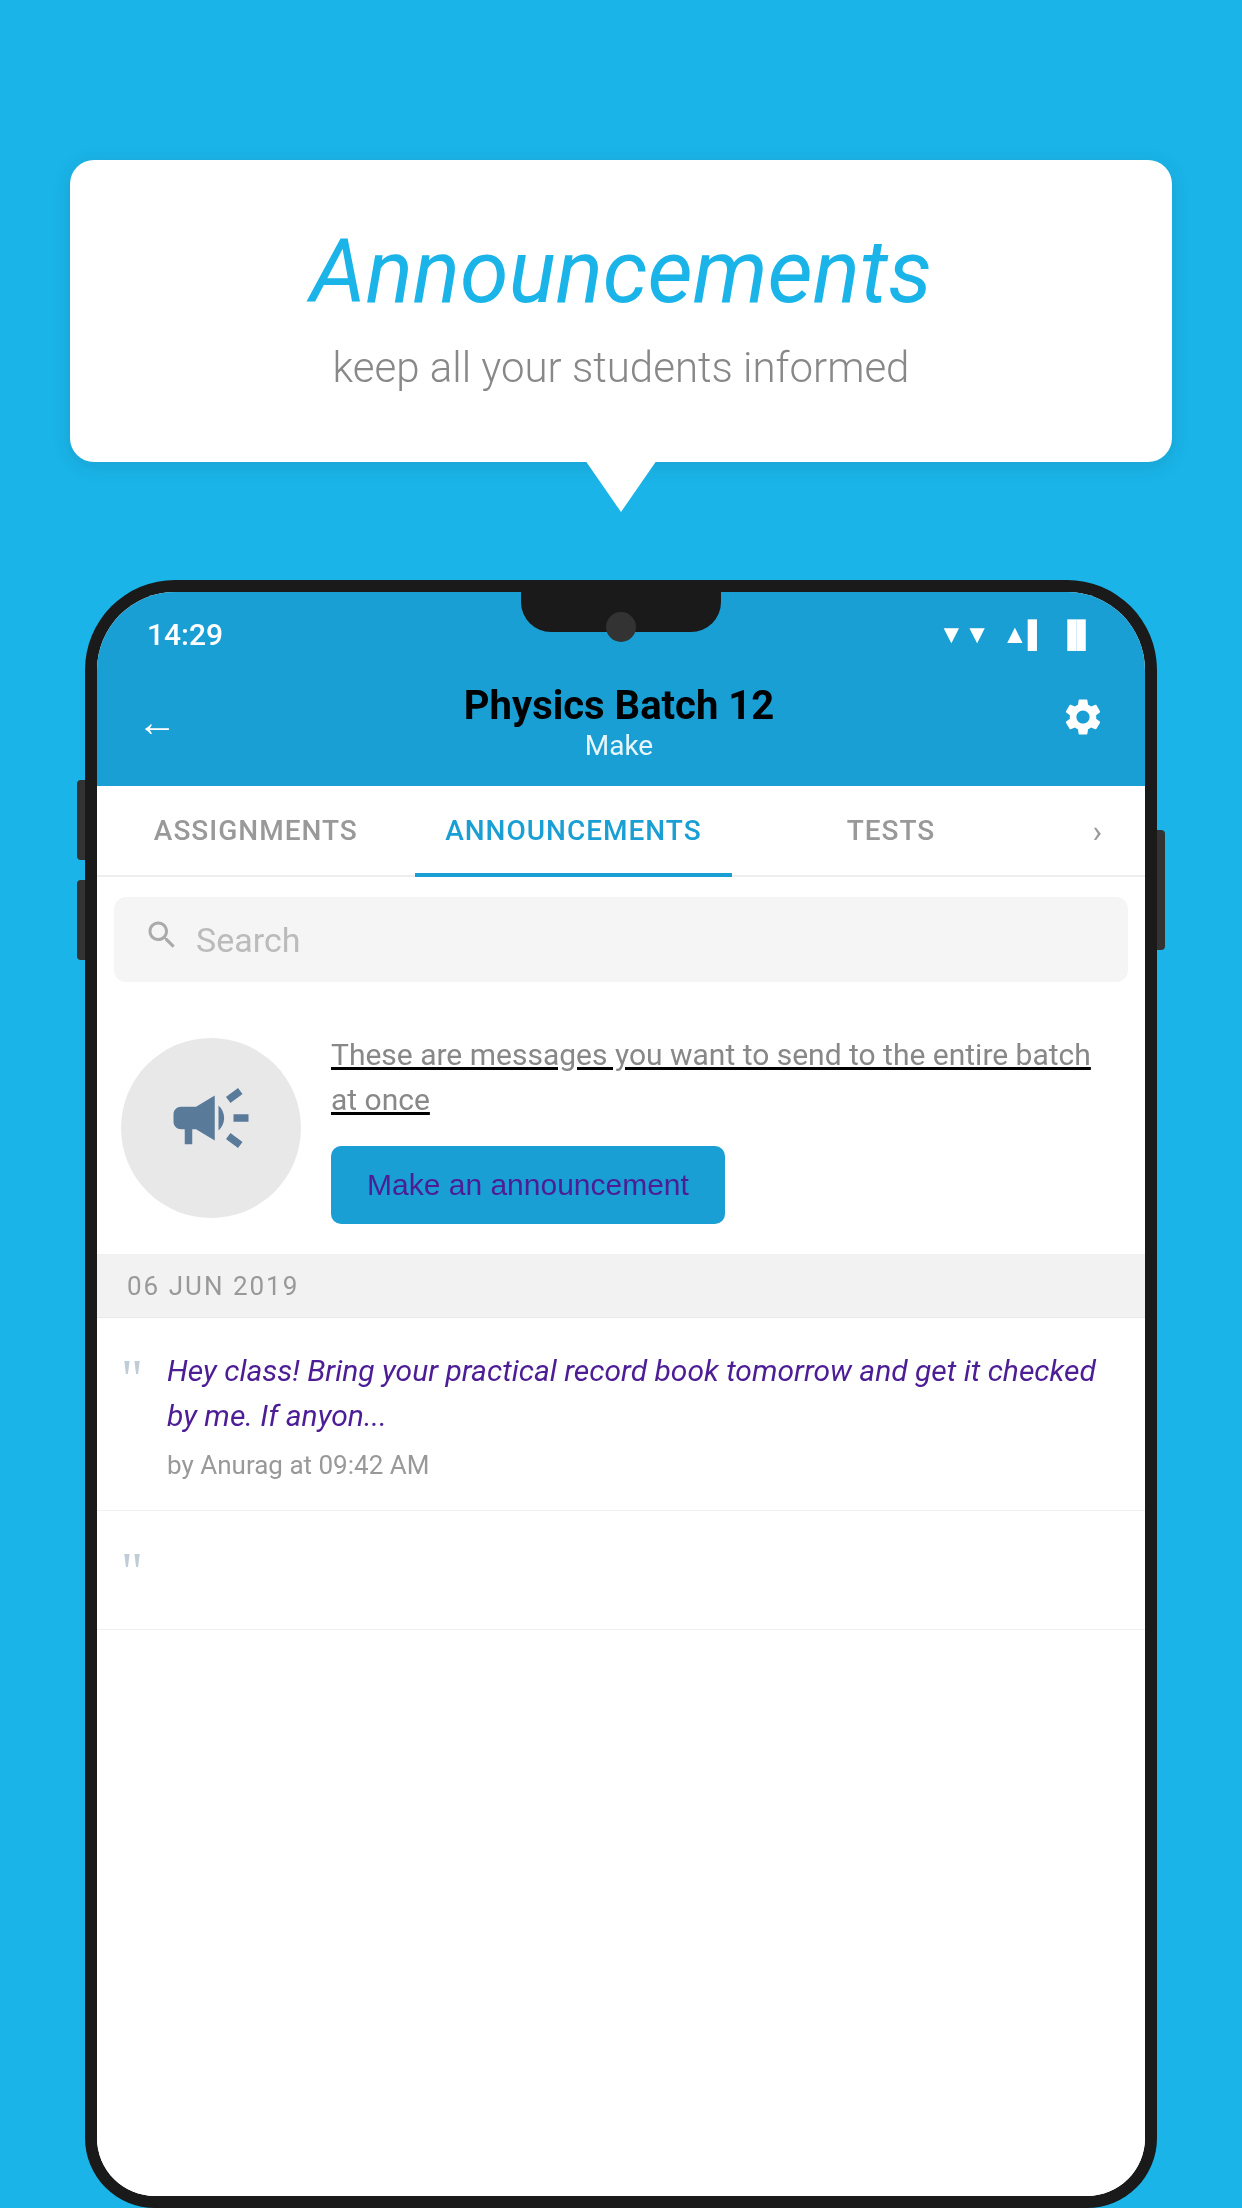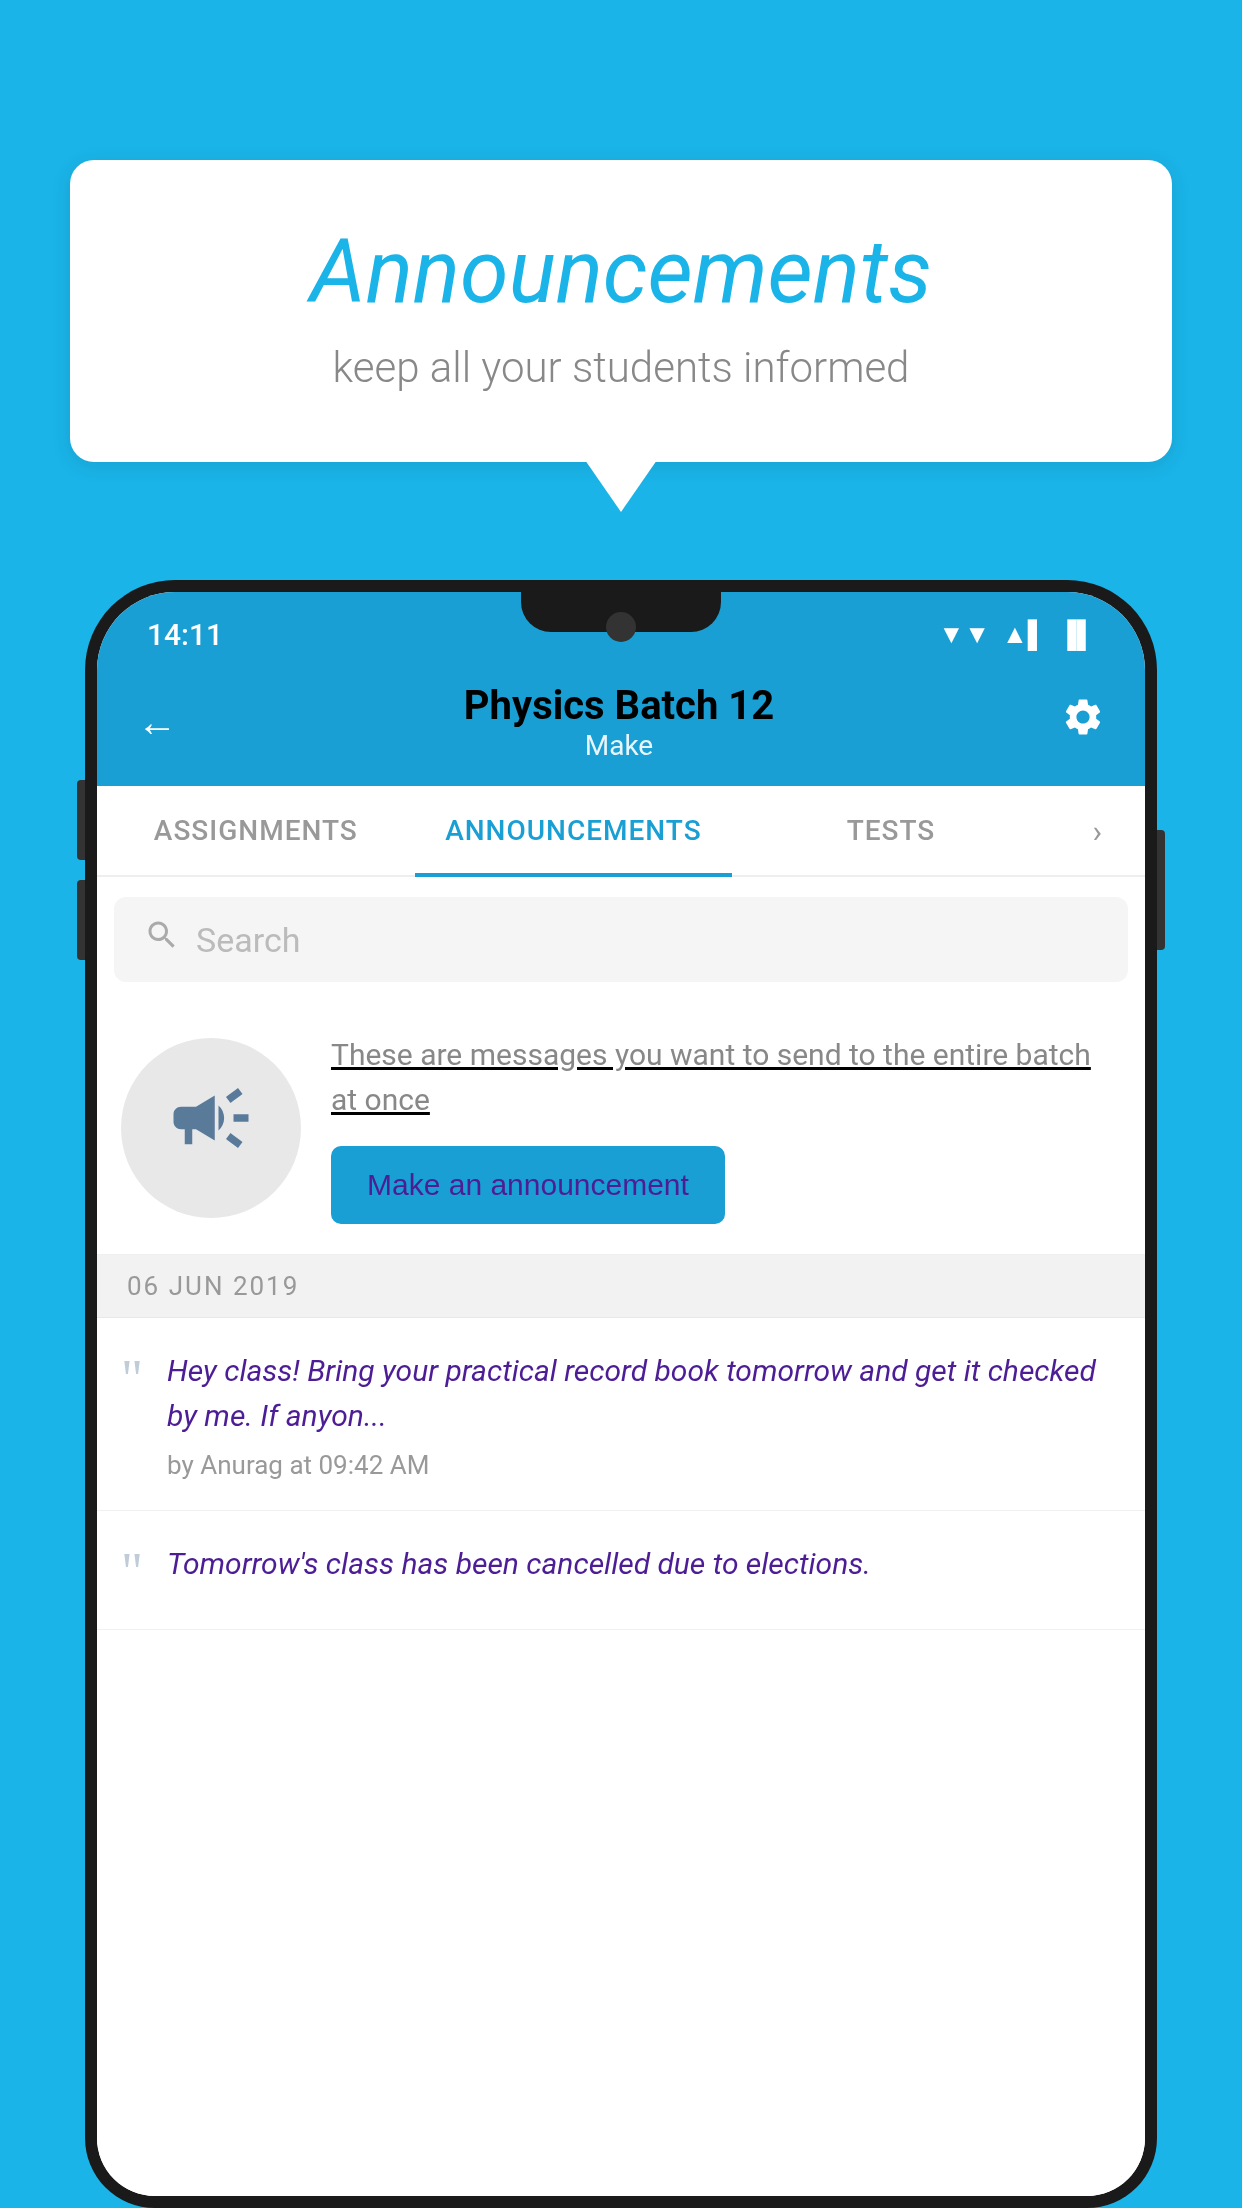--- a/index.html
+++ b/index.html
@@ -389,21 +389,21 @@
     <div class="phone-notch">
       <div class="phone-camera"></div>
     </div>
     <div class="phone-side-btn-vol"></div>
     <div class="phone-side-btn-vol2"></div>
     <div class="phone-side-btn-power"></div>
 
     <div class="phone-screen">
 
       <div class="status-bar">
-        <span class="status-time">14:11</span>
+        <span class="status-time">14:29</span>
         <div class="status-icons">
           <span class="status-icon">▼▼</span>
           <span class="status-icon">▲▌</span>
           <span class="status-icon">▐▌</span>
         </div>
       </div>
 
       <div class="app-bar">
         <div class="back-btn">←</div>
         <div class="app-bar-title-container">
@@ -457,22 +457,19 @@
         <div class="announcement-item">
           <div class="quote-icon">"</div>
           <div class="announcement-content">
             <div class="announcement-text">Hey class! Bring your practical record book tomorrow and get it checked by me. If anyon...</div>
             <div class="announcement-meta">by Anurag at 09:42 AM</div>
           </div>
         </div>
 
         <div class="announcement-item">
           <div class="quote-icon">"</div>
-          <div class="announcement-content">
-            <div class="announcement-text">Tomorrow's class has been cancelled due to elections.</div>
-          </div>
         </div>
 
       </div>
 
     </div>
   </div>
 </div>
 
 </body></html>

